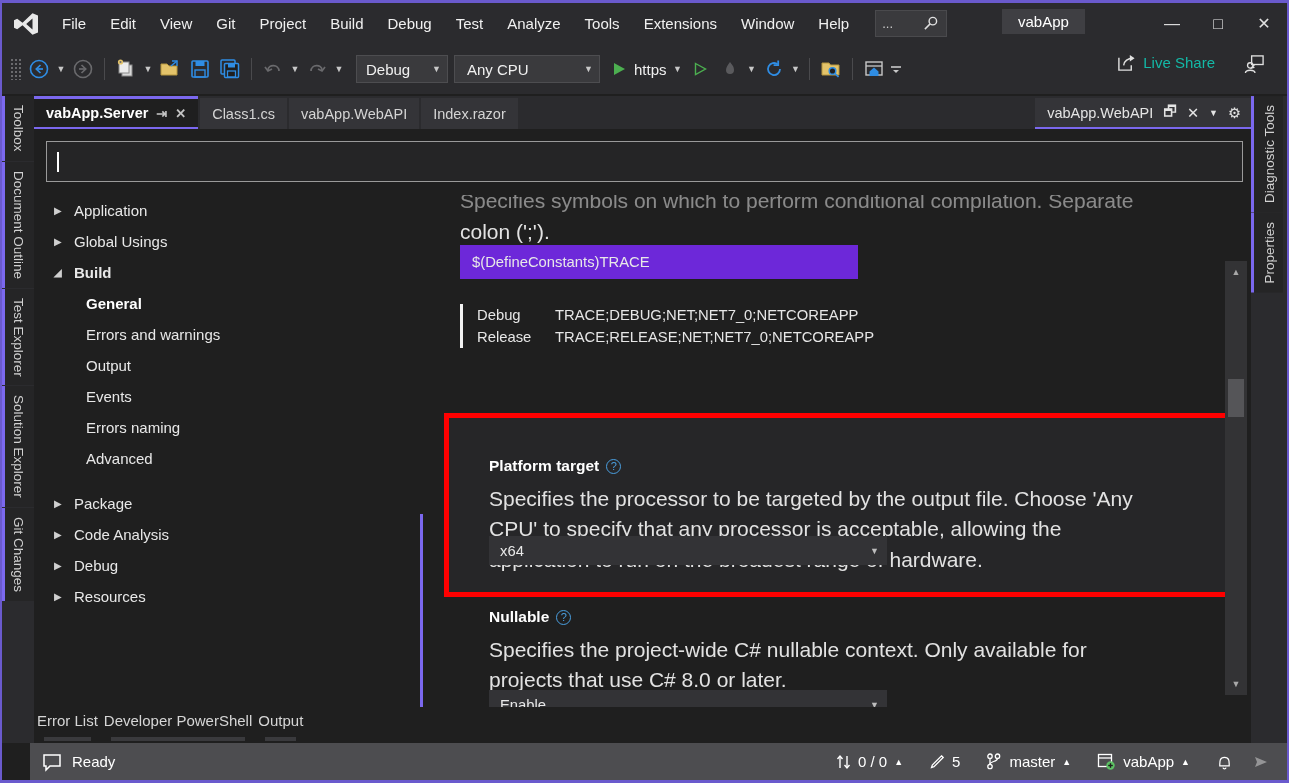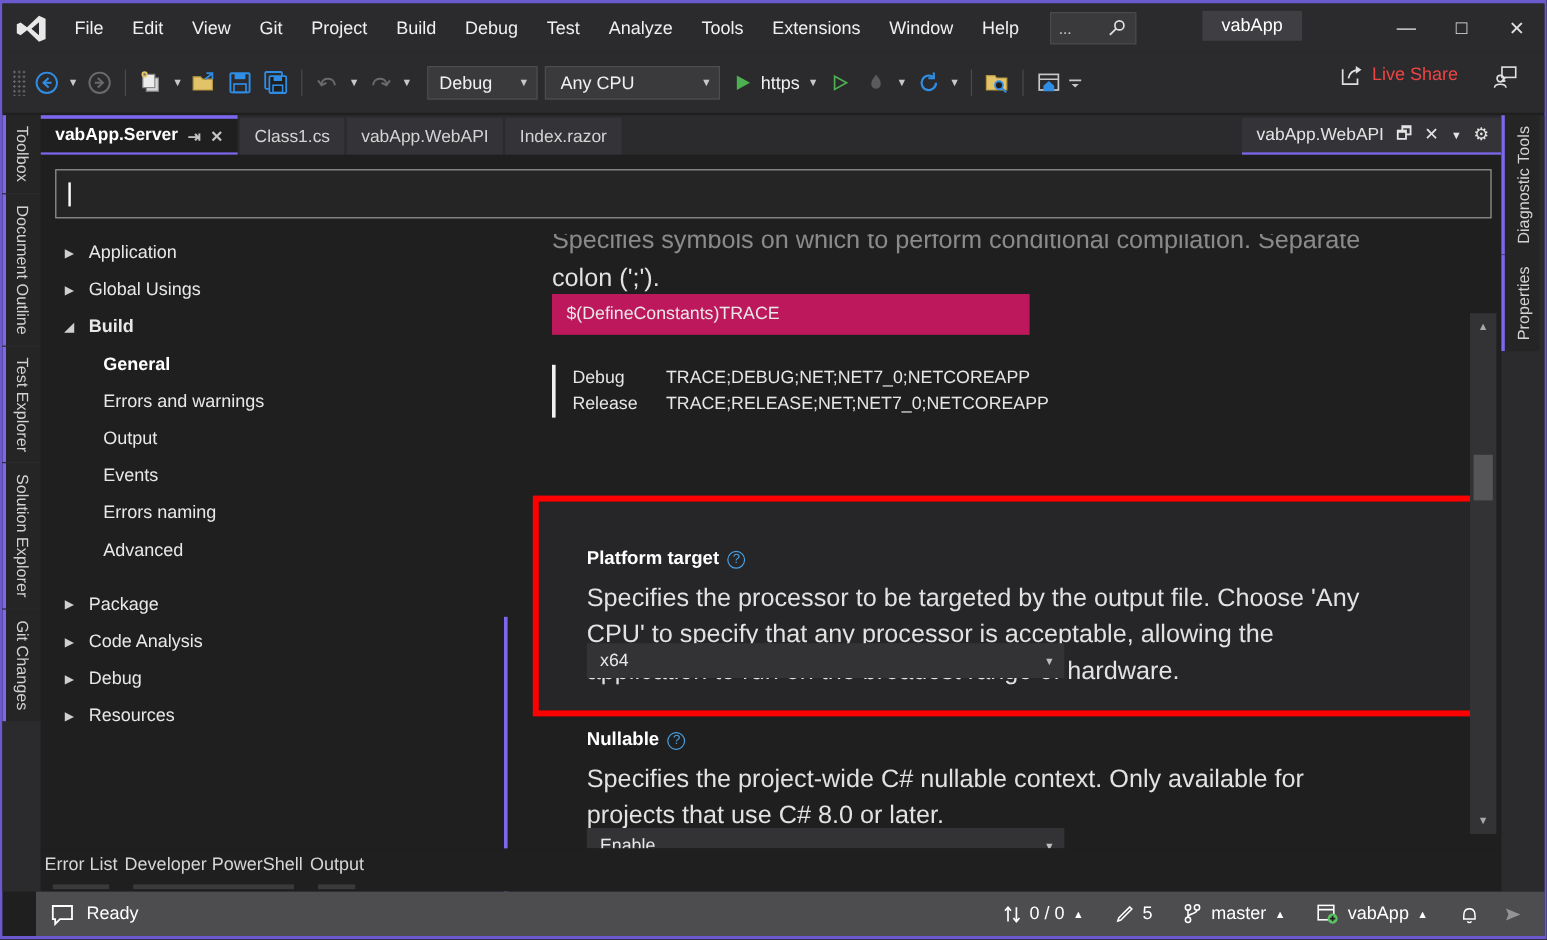--- a/index.html
+++ b/index.html
@@ -85,21 +85,21 @@
     margin-right: 6px;
   }
   .tb-combo .cv { overflow: hidden; white-space: nowrap; }
   .tb-run {
     display: flex; align-items: center; height: 30px;
     padding: 0 4px; font-size: 15px; color: #f0f0f0;
   }
   .liveshare {
     position: absolute; right: 72px; top: 9px;
     display: flex; align-items: center; gap: 7px;
-    font-size: 15px; color: #ef4444;
+    font-size: 15px; color: #14b8a6;
   }
   .liveshare-ico { position: absolute; right: 22px; top: 10px; }
 
   
   .vdock {
     position: absolute; top: 93px; width: 32px; bottom: 37px;
     background: #2b2b2e;
   }
   .vdock.left { left: 0; }
   .vdock.right { right: 0; width: 36px; }
@@ -178,21 +178,21 @@
   }
 
   .content {
     position: absolute; top: 66px; left: 390px; right: 0; bottom: 0;
     overflow: hidden;
   }
   .c-desc {
     font-size: 21px; color: #e2e2e2; line-height: 1.45;
   }
   .c-input {
-    background: #be185d; color: #e8e8e8;
+    background: #6d28d9; color: #e8e8e8;
     font-size: 14.8px; padding: 9px 12px; border: none;
   }
   .table-block {
     display: flex; border-left: 3px solid #f2f2f2;
     padding-left: 14px; margin-top: 16px;
     font-size: 14.8px; color: #e6e6e6; line-height: 1.5;
   }
   .table-block .col1 { width: 78px; }
 
   .section-title {

